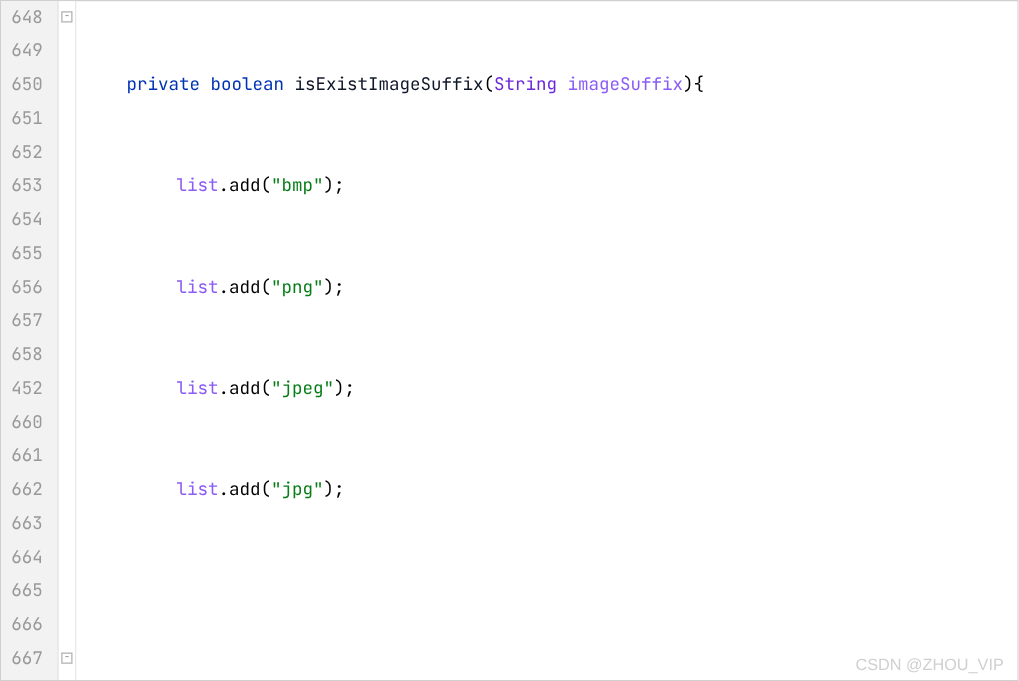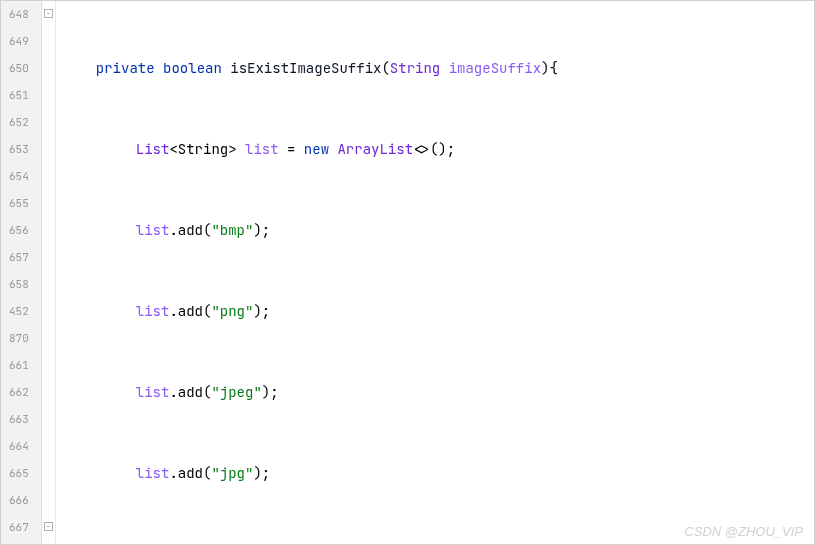--- a/index.html
+++ b/index.html
@@ -24,21 +24,21 @@
       text-align: right;
       padding-right: 12px;
       padding-left: 8px;
       user-select: none;
       border-right: 1px solid #e0e0e0;
       flex-shrink: 0;
     }
     .gutter-line {
       height: 27px;
       line-height: 27px;
-      font-size: 11px;
+      font-size: 14px;
     }
     .fold-area {
       width: 14px;
       background: #ffffff;
       border-right: 1px solid #e8e8e8;
       flex-shrink: 0;
       position: relative;
     }
     .fold-marker {
       position: absolute;
@@ -71,58 +71,56 @@
     .indent1 { padding-left: 20px; }
     .indent2 { padding-left: 60px; }
     .watermark {
       position: absolute;
       bottom: 6px;
       right: 12px;
       color: #d0d0d0;
       font-family: Arial, sans-serif;
       font-size: 13px;
       pointer-events: none;
-      font-style: italic;
     }
   </style>
 </head>
 <body>
 
 <div class="editor-container">
   <div class="gutter">
     <div class="gutter-line">648</div>
     <div class="gutter-line">649</div>
     <div class="gutter-line">650</div>
     <div class="gutter-line">651</div>
     <div class="gutter-line">652</div>
     <div class="gutter-line">653</div>
     <div class="gutter-line">654</div>
     <div class="gutter-line">655</div>
     <div class="gutter-line">656</div>
     <div class="gutter-line">657</div>
     <div class="gutter-line">658</div>
     <div class="gutter-line">452</div>
-    <div class="gutter-line">870</div>
+    <div class="gutter-line">660</div>
     <div class="gutter-line">661</div>
     <div class="gutter-line">662</div>
     <div class="gutter-line">663</div>
     <div class="gutter-line">664</div>
     <div class="gutter-line">665</div>
     <div class="gutter-line">666</div>
     <div class="gutter-line">667</div>
   </div>
 
   <div class="fold-area">
     <div class="fold-marker" style="top:8px;">−</div>
     <div class="fold-marker" style="top:521px;">−</div>
   </div>
 
   <div class="code-area">
     <div class="code-line indent1"><span class="kw">private</span> <span class="kw">boolean</span> <span class="method-decl">isExistImageSuffix</span><span class="punct">(</span><span class="type">String</span> <span class="ident">imageSuffix</span><span class="punct">)</span><span class="punct">{</span></div>
-    <div class="code-line indent2"><span class="type">List</span><span class="punct">&lt;String&gt;</span> <span class="ident">list</span><span class="punct"> = </span><span class="kw">new</span> <span class="type">ArrayList</span><span class="punct">&lt;&gt;</span><span class="punct">(</span><span class="punct">);</span></div>
     <div class="code-line indent2"><span class="ident">list</span><span class="punct">.add(</span><span class="str">"bmp"</span><span class="punct">);</span></div>
     <div class="code-line indent2"><span class="ident">list</span><span class="punct">.add(</span><span class="str">"png"</span><span class="punct">);</span></div>
     <div class="code-line indent2"><span class="ident">list</span><span class="punct">.add(</span><span class="str">"jpeg"</span><span class="punct">);</span></div>
     <div class="code-line indent2"><span class="ident">list</span><span class="punct">.add(</span><span class="str">"jpg"</span><span class="punct">);</span></div>
     <div class="code-line indent2"></div>
     
     
     
     
     

